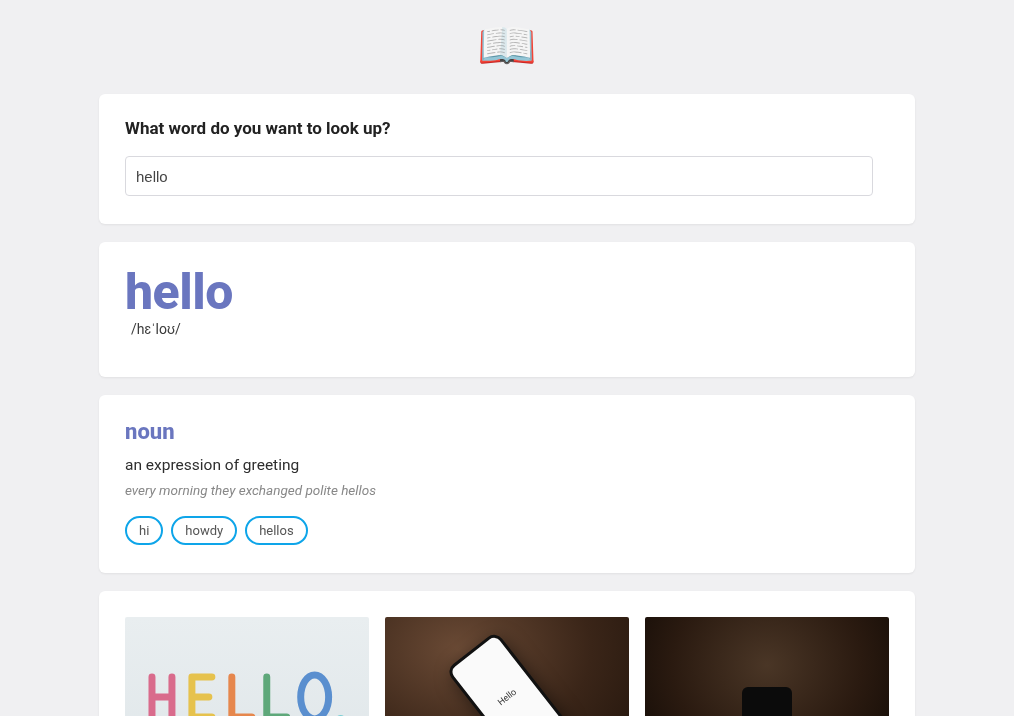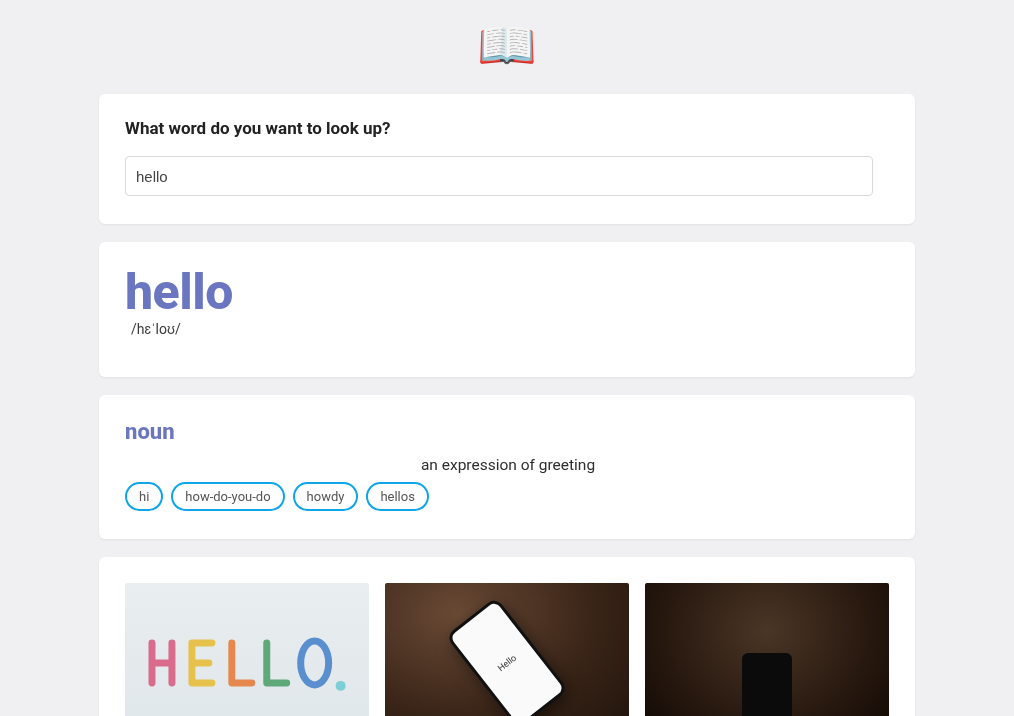--- a/index.html
+++ b/index.html
@@ -78,21 +78,20 @@
     .pos {
       font-size: 22px;
       font-weight: 800;
       color: #6a76bf;
       margin-bottom: 12px;
     }
     .definition {
       font-size: 15.5px;
       color: #2e2e2e;
       margin-bottom: 8px;
-      text-align: center;
     }
     .example {
       font-size: 13.5px;
       color: #888;
       font-style: italic;
       margin-bottom: 18px;
     }
     .synonyms {
       display: flex;
       gap: 8px;
@@ -167,23 +166,23 @@
     </div>
 
     <div class="card word-card">
       <div class="word-title">hello</div>
       <div class="pronunciation">/hɛˈloʊ/</div>
     </div>
 
     <div class="card def-card">
       <div class="pos">noun</div>
       <div class="definition">an expression of greeting</div>
+      <div class="example">every morning they exchanged polite hellos</div>
       <div class="synonyms">
         <span class="syn-pill">hi</span>
-        <span class="syn-pill">how-do-you-do</span>
         <span class="syn-pill">howdy</span>
         <span class="syn-pill">hellos</span>
       </div>
     </div>
 
     <div class="card images-card">
       <div class="img-tile img1" title="HELLO spelled in colorful clay letters">
         <svg viewBox="0 0 220 70">
           <g stroke-linecap="round" fill="none" stroke-width="7">
             <path d="M15 15 L15 55 M15 35 L35 35 M35 15 L35 55" stroke="#d96b8c"></path>

